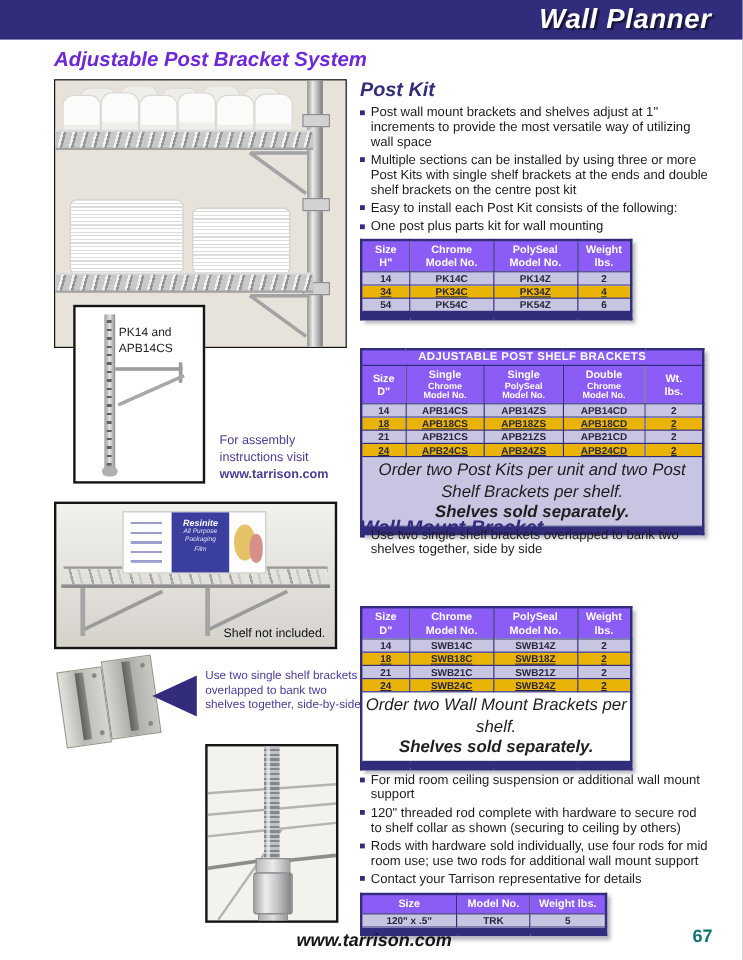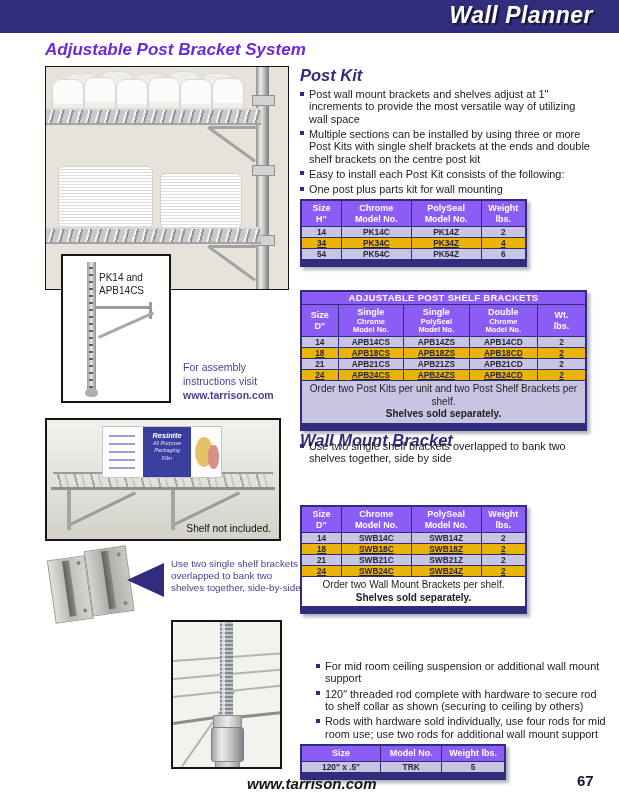--- a/index.html
+++ b/index.html
@@ -25,21 +25,21 @@
   .tblwrap table{border-collapse:collapse;width:100%;table-layout:fixed;
                  border:2px solid #312d7c;box-shadow:3px 3px 3px rgba(105,105,125,.5);}
   .tblwrap th,.tblwrap td{border:1px solid #312d7c;text-align:center;padding:0;overflow:hidden;}
   .tblwrap th{background:#8b5cf6;color:#ffffff;padding:2px 0;}
   .h-main{font-size:9px;font-weight:bold;line-height:1.18;}
   .h-sub{font-size:7.5px;font-weight:bold;line-height:1.12;}
   td.cell{font-size:8.3px;font-weight:bold;color:#26263c;height:10px;line-height:10px;}
   tr.odd  td.cell{background:#c7c5e2;}
   tr.even td.cell{background:#eab308;text-decoration:underline;}
   th.tbl-title{font-size:9.5px;font-weight:bold;letter-spacing:.3px;height:12px;line-height:12px;padding:0;}
-  td.tbl-note{font-size:10px;line-height:1.25;padding:2px 2px;color:#1e1e1e;}
+  td.tbl-note{font-size:14px;line-height:1.25;padding:2px 2px;color:#1e1e1e;font-style:italic;}
   .note-purple td.tbl-note{background:#c7c5e2;}
   .note-white  td.tbl-note{background:#ffffff;}
   td.tbl-note .n2{font-weight:bold;}
   td.tbl-bar{background:#312d7c;height:5px;}
 
   
   .photo{position:absolute;border:2px solid #151515;overflow:hidden;}
   .p1{background:#e7e3da;}
   .post{position:absolute;background:linear-gradient(90deg,#8f8f8f,#ececec 35%,#c4c4c4 60%,#787878);}
   .clamp{position:absolute;background:#d2d2d2;border:1px solid #909090;}
@@ -94,21 +94,21 @@
       background:repeating-linear-gradient(180deg,#c0c4ca 0 2px,#84888e 2px 4px);}
   .rod .hi{position:absolute;left:2px;top:0;width:3px;height:100%;background:rgba(235,237,240,.75);}
   .nut{position:absolute;left:40px;top:93px;width:27px;height:11px;border:1px solid #8e8e8e;
       background:linear-gradient(90deg,#b9b9b9,#ebebeb,#a7a7a7);}
   .collar{position:absolute;left:38px;top:105px;width:31px;height:33px;border:1px solid #7f7f7f;border-radius:3px;
       background:linear-gradient(90deg,#9fa1a4,#eceded 30%,#c6c7c9 60%,#808285);}
   .hex2{position:absolute;left:42px;top:139px;width:23px;height:8px;
       background:linear-gradient(90deg,#b0b0b0,#dedede,#9a9a9a);border:1px solid #8a8a8a;}
 
   .footer-url{left:247px;top:775px;font-size:15px;font-weight:bold;font-style:italic;color:#151515;}
-  .page-num{left:577px;top:772px;font-size:15px;font-weight:bold;color:#0f172a;}
+  .page-num{left:577px;top:772px;font-size:15px;font-weight:bold;color:#0f766e;}
 </style>
 </head>
 <body>
 
 <div id="page">
 
   <div class="abs hdr">
     <div class="hdr-title">Wall Planner</div>
   </div>
 
@@ -424,24 +424,25 @@
               <div class="n2">Shelves sold separately.</div>
             </td>
           </tr>
           <tr>
             <td class="tbl-bar" colspan="4"></td>
           </tr>
         </tbody>
       </table>
     </div>
 
-  <ul class="abs blts" style="left:316px;top:644px;width:292px;margin-top:16px;">
+  <ul class="abs blts" style="left:300px;top:644px;width:292px;">
       <li>For mid room ceiling suspension or additional wall mount support</li>
       <li>120" threaded rod complete with hardware to secure rod to shelf collar as shown (securing to ceiling by others)</li>
       <li>Rods with hardware sold individually, use four rods for mid room use; use two rods for additional wall mount support</li>
+      <li>Contact your Tarrison representative for details</li>
     </ul>
 
   <div class="abs tblwrap" style="left:300px;top:744px;width:206px;">
       <table>
         <colgroup>
           <col style="width: 39%;">
           <col style="width: 30%;">
           <col style="width: 31%;">
         </colgroup>
         <tbody>

